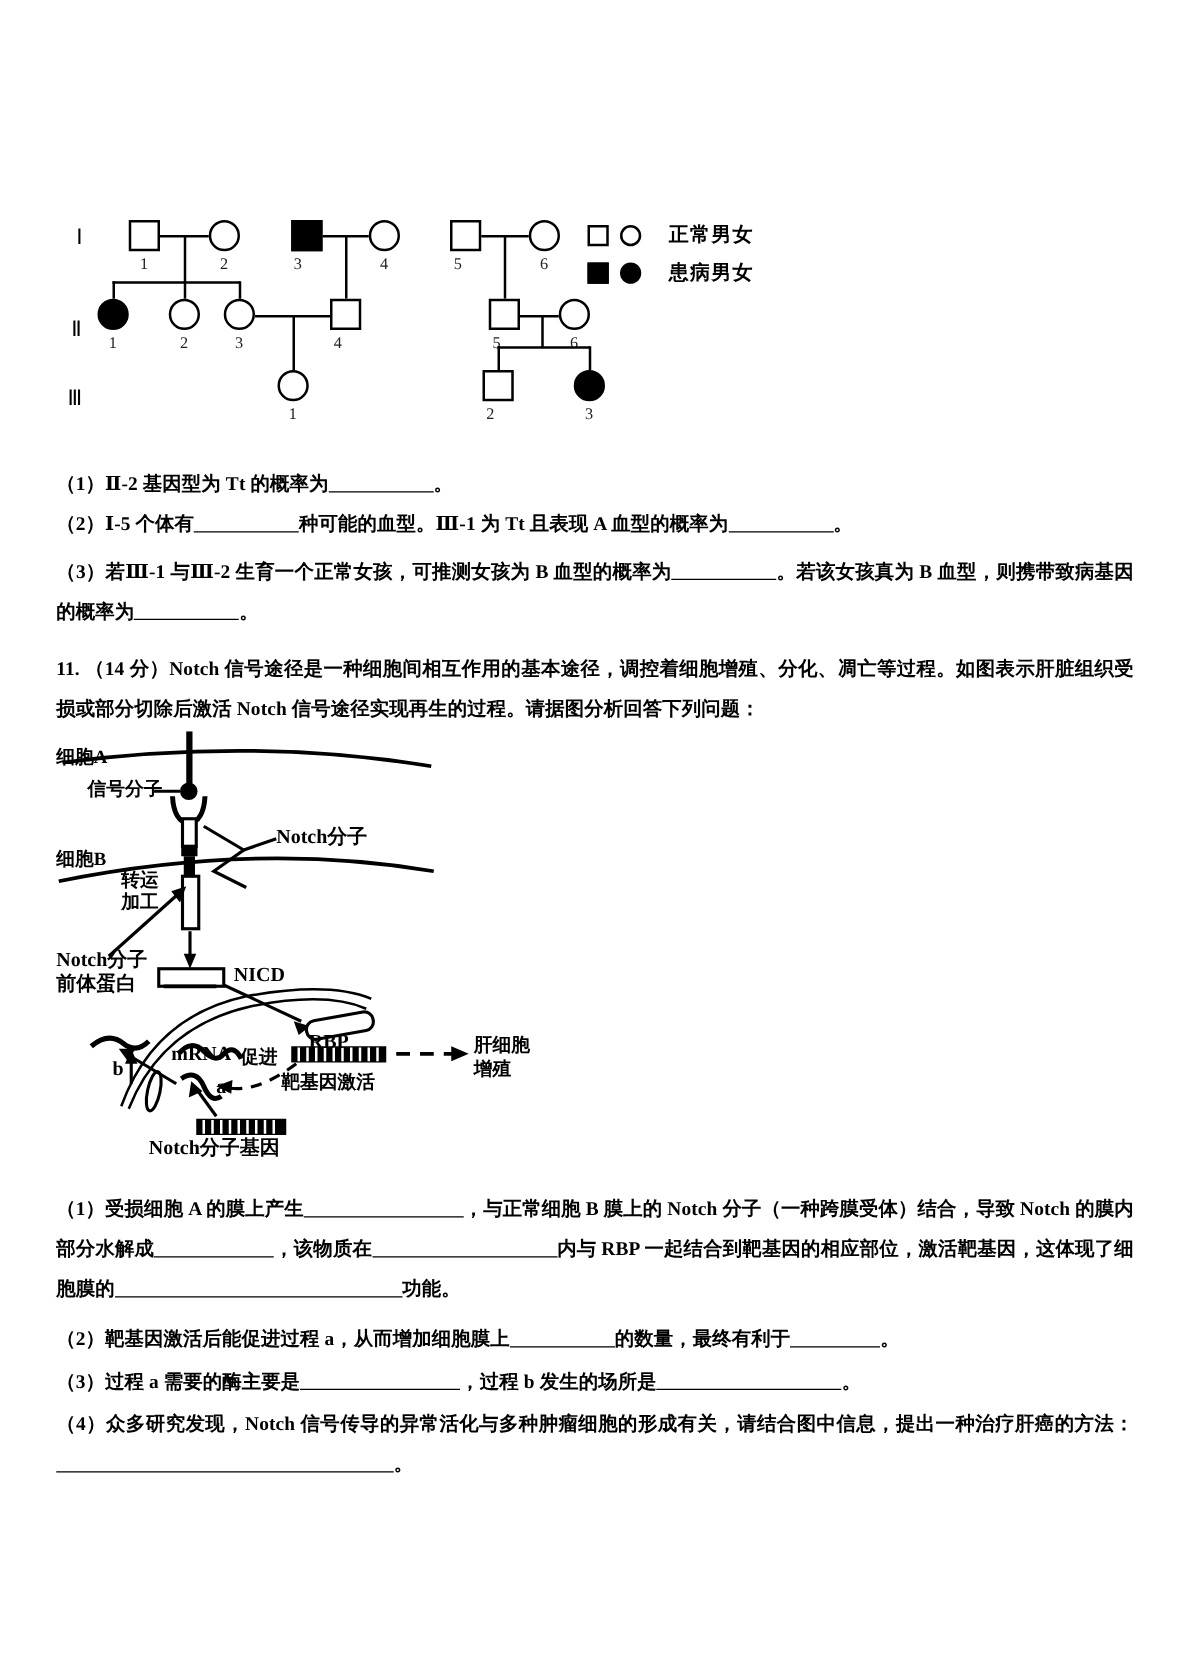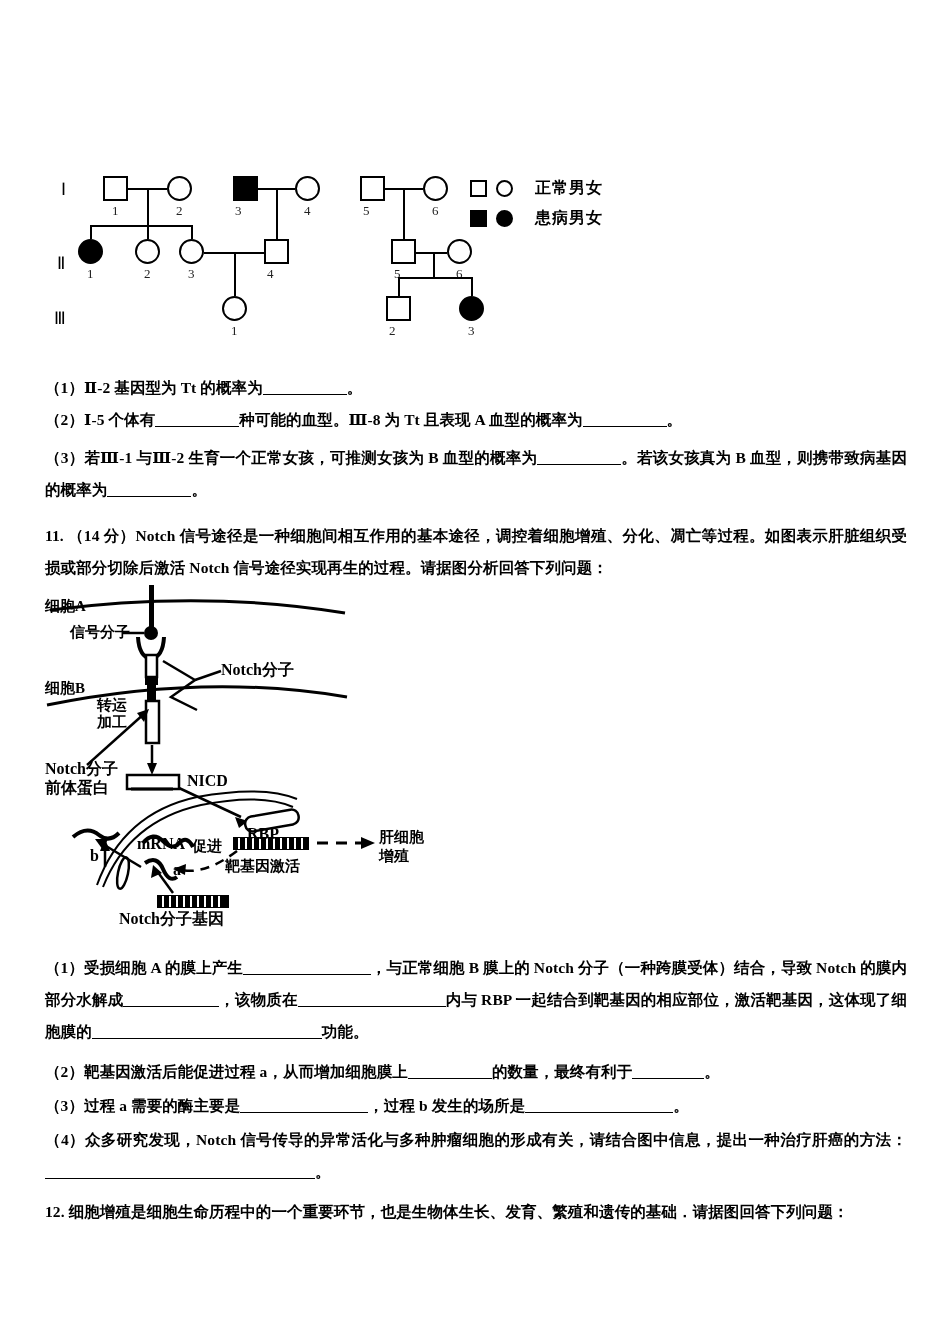--- a/index.html
+++ b/index.html
@@ -243,21 +243,21 @@
       <span class="lg-ci filled"></span>
       <span class="lg-text">患病男女</span>
     </div>
   </div>
 
   <div class="para" style="left:45px; top:372px; width:862px;">
     <span>（1）Ⅱ-2 基因型为 Tt 的概率为</span><span class="blank b8"></span><span>。</span>
   </div>
 
   <div class="para" style="left:45px; top:404px; width:862px;">
-    <span>（2）Ⅰ-5 个体有</span><span class="blank b8"></span><span>种可能的血型。Ⅲ-8 为 Tt 且表现 A 血型的概率为</span><span class="blank b8"></span><span>。</span>
+    <span>（2）Ⅰ-5 个体有</span><span class="blank b8"></span><span>种可能的血型。Ⅲ-1 为 Tt 且表现 A 血型的概率为</span><span class="blank b8"></span><span>。</span>
   </div>
 
   <div class="para just" style="left:45px; top:442px; width:862px;">
     <span>（3）若Ⅲ-1 与Ⅲ-2 生育一个正常女孩，可推测女孩为 B 血型的概率为</span><span class="blank b8"></span><span>。若该女孩真为 B 血型，则携带致病基因的概率为</span><span class="blank b8"></span><span>。</span>
   </div>
 
   <div class="para just" style="left:45px; top:520px; width:862px;">
     <span>11.</span>
     <span>（14 分）</span><span>Notch 信号途径是一种细胞间相互作用的基本途径，调控着细胞增殖、分化、凋亡等过程。如图表示肝脏组织受损或部分切除后激活 Notch 信号途径实现再生的过程。请据图分析回答下列问题：</span>
   </div>
@@ -396,18 +396,14 @@
   </div>
 
   <div class="para" style="left:45px; top:1090px; width:862px;">
     <span>（3）过程 a 需要的酶主要是</span><span class="blank b12"></span><span>，过程 b 发生的场所是</span><span class="blank b14"></span><span>。</span>
   </div>
 
   <div class="para just" style="left:45px; top:1124px; width:862px;">
     <span>（4）众多研究发现，Notch 信号传导的异常活化与多种肿瘤细胞的形成有关，请结合图中信息，提出一种治疗肝癌的方法：</span><span class="blank" style="width:270px;"></span><span>。</span>
   </div>
 
-  <div class="para just" style="left:45px; top:1196px; width:862px;">
-    <span>12.</span>
-    <span>细胞增殖是细胞生命历程中的一个重要环节，也是生物体生长、发育、繁殖和遗传的基础．请据图回答下列问题：</span>
-  </div>
 
 </div>
 
 </body></html>

